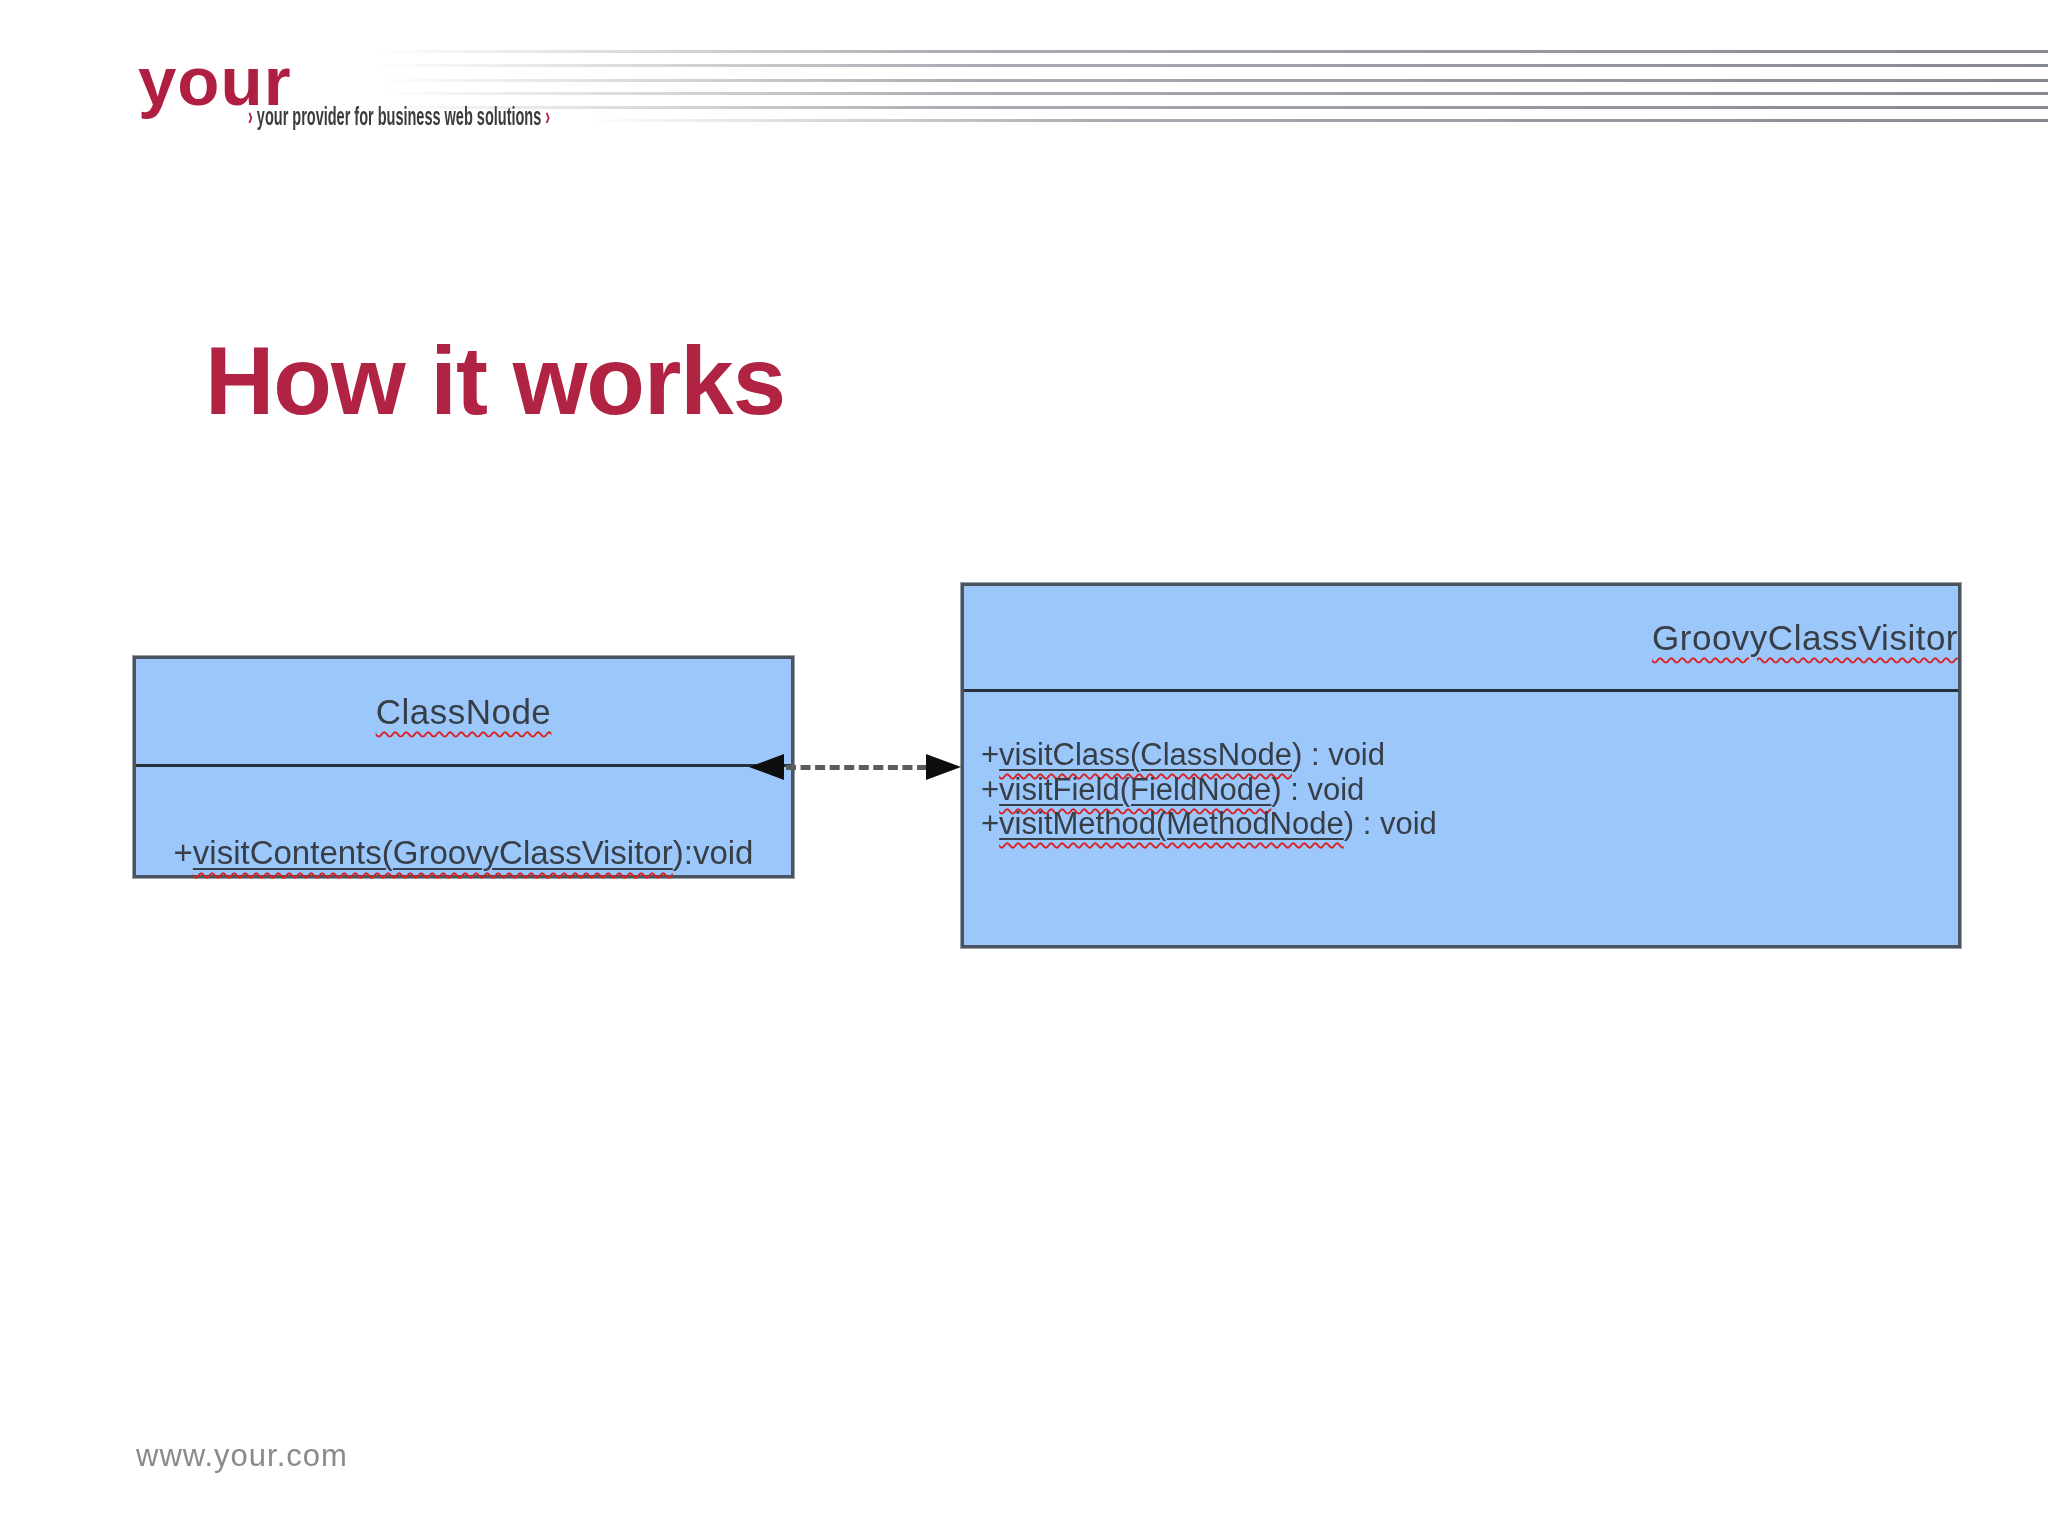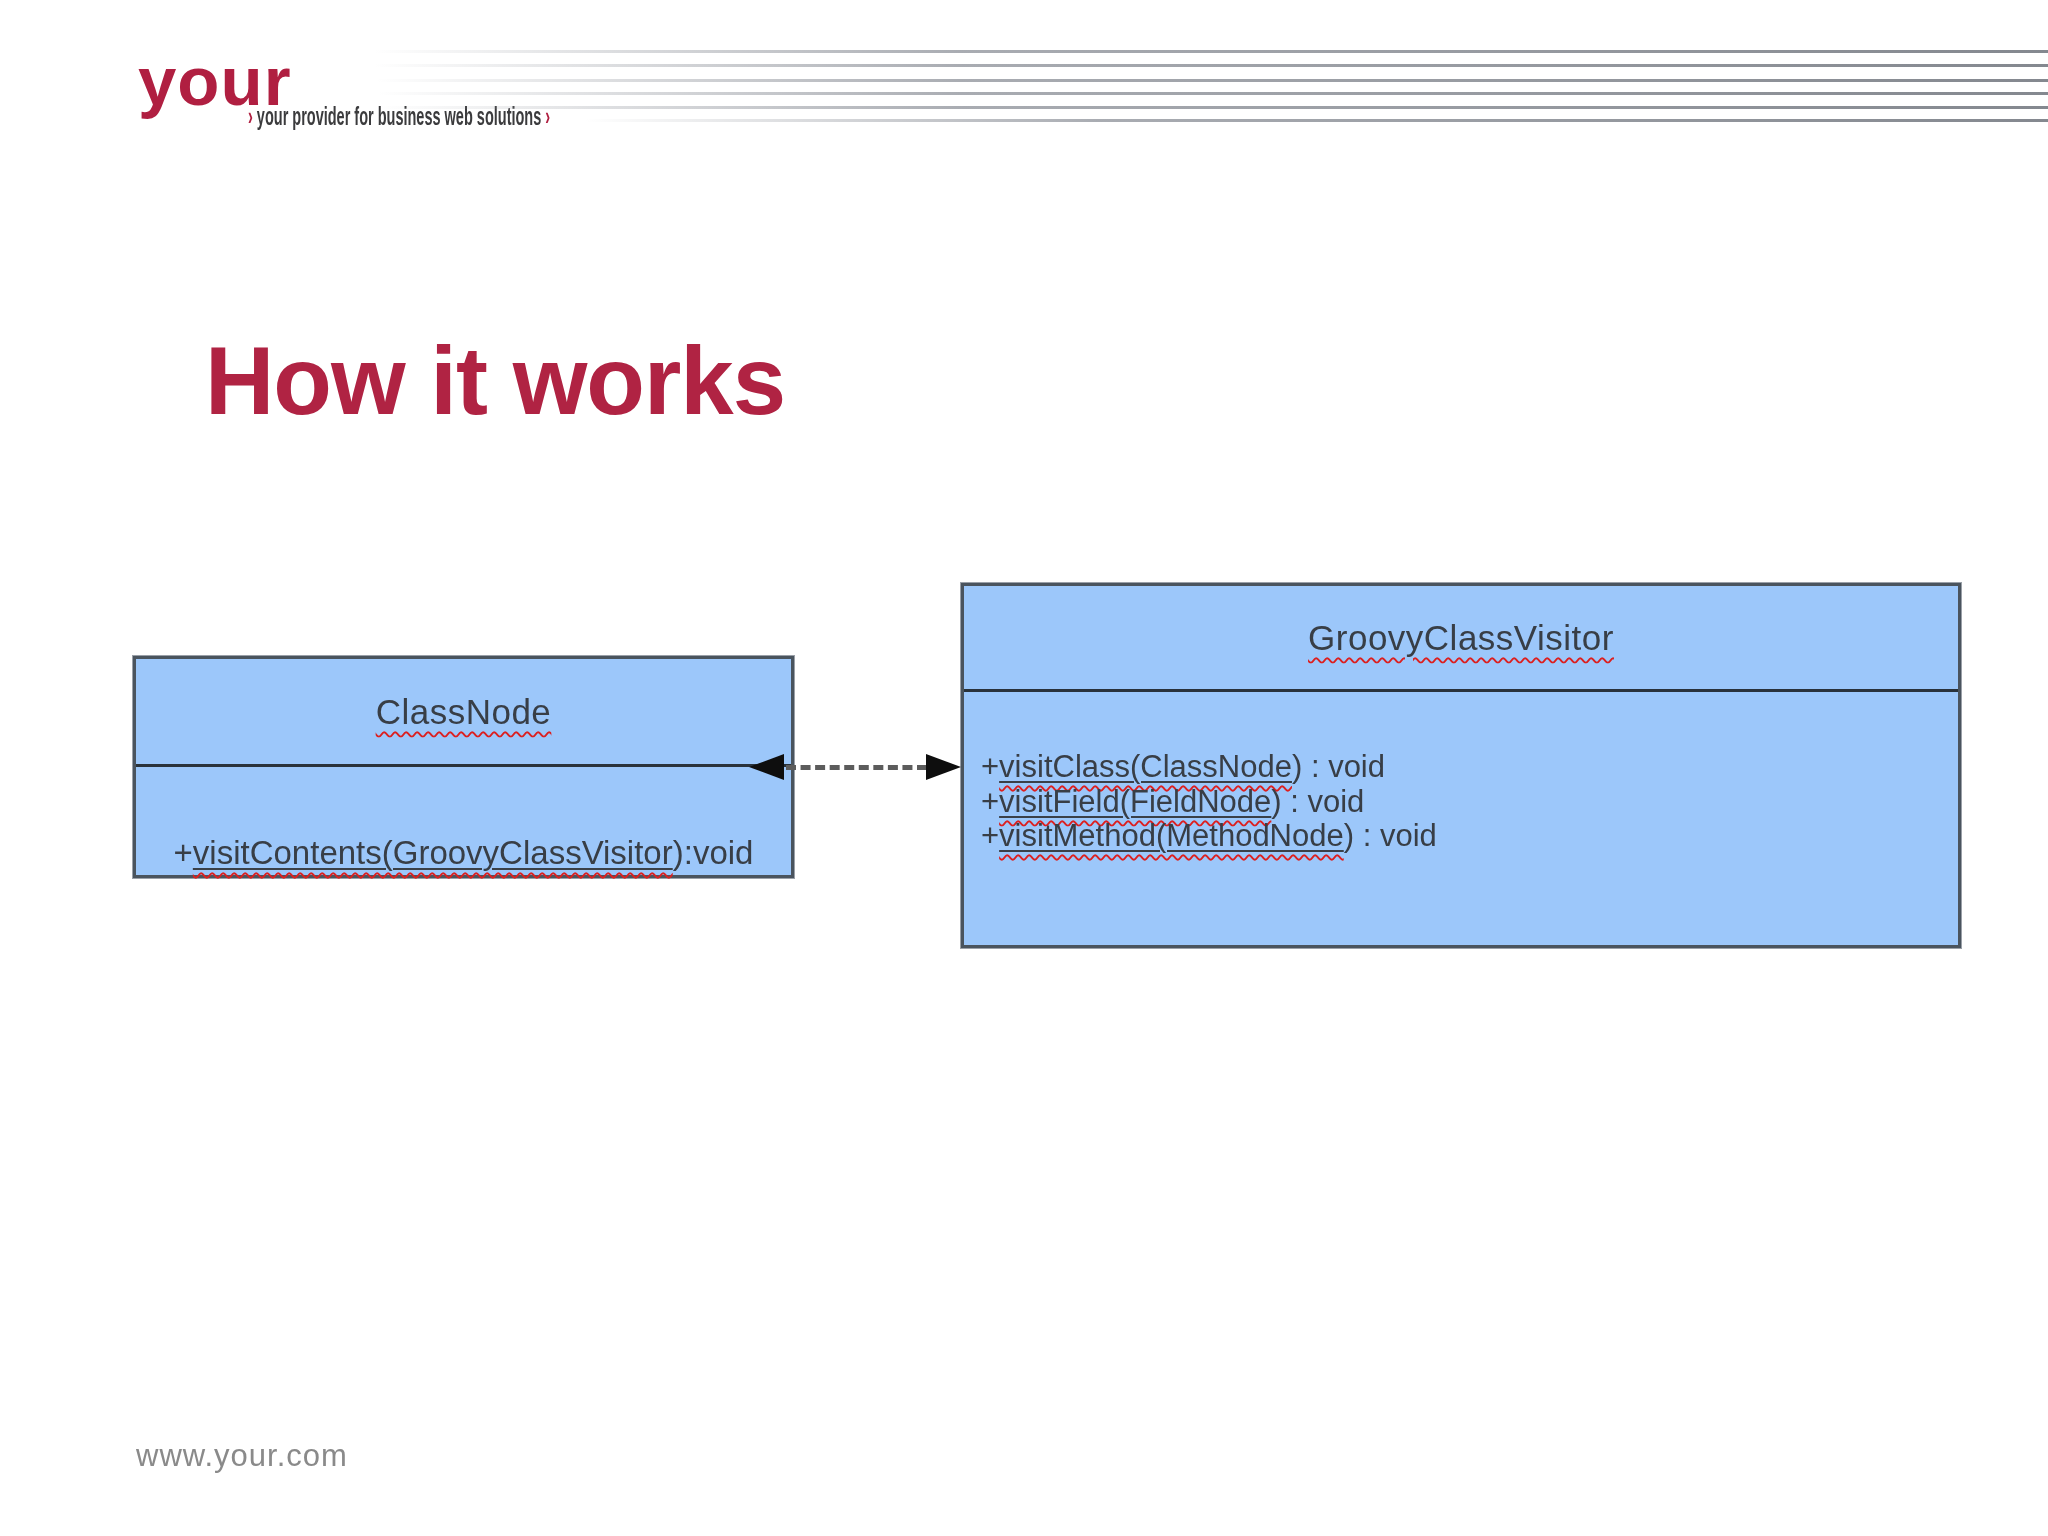--- a/index.html
+++ b/index.html
@@ -68,24 +68,24 @@
     box-sizing:border-box;
     font-size:35px;letter-spacing:0.5px;
   }
   .classnode{left:88px;top:656px;width:661px;height:222px;margin-left:45px;}
   .classnode .head{height:108px;}
   .classnode .body{
     height:105px;display:flex;align-items:flex-end;justify-content:center;
     font-size:33px;white-space:nowrap;
   }
   .visitor{left:961px;top:583px;width:1000px;height:365px;}
-  .visitor .head{height:106px;}
+  .visitor .head{height:106px;justify-content:flex-end;}
   .visitor .body{
     padding:46px 0 0 17px;
-    font-size:31px;line-height:34.5px;white-space:nowrap;margin-top:12px;
+    font-size:31px;line-height:34.5px;white-space:nowrap;
   }
 
   
   .wavy{
     text-decoration:underline;
     text-decoration-style:wavy;
     text-decoration-color:#DC1F1F;
     text-decoration-thickness:2px;
     text-underline-offset:8px;
   }

